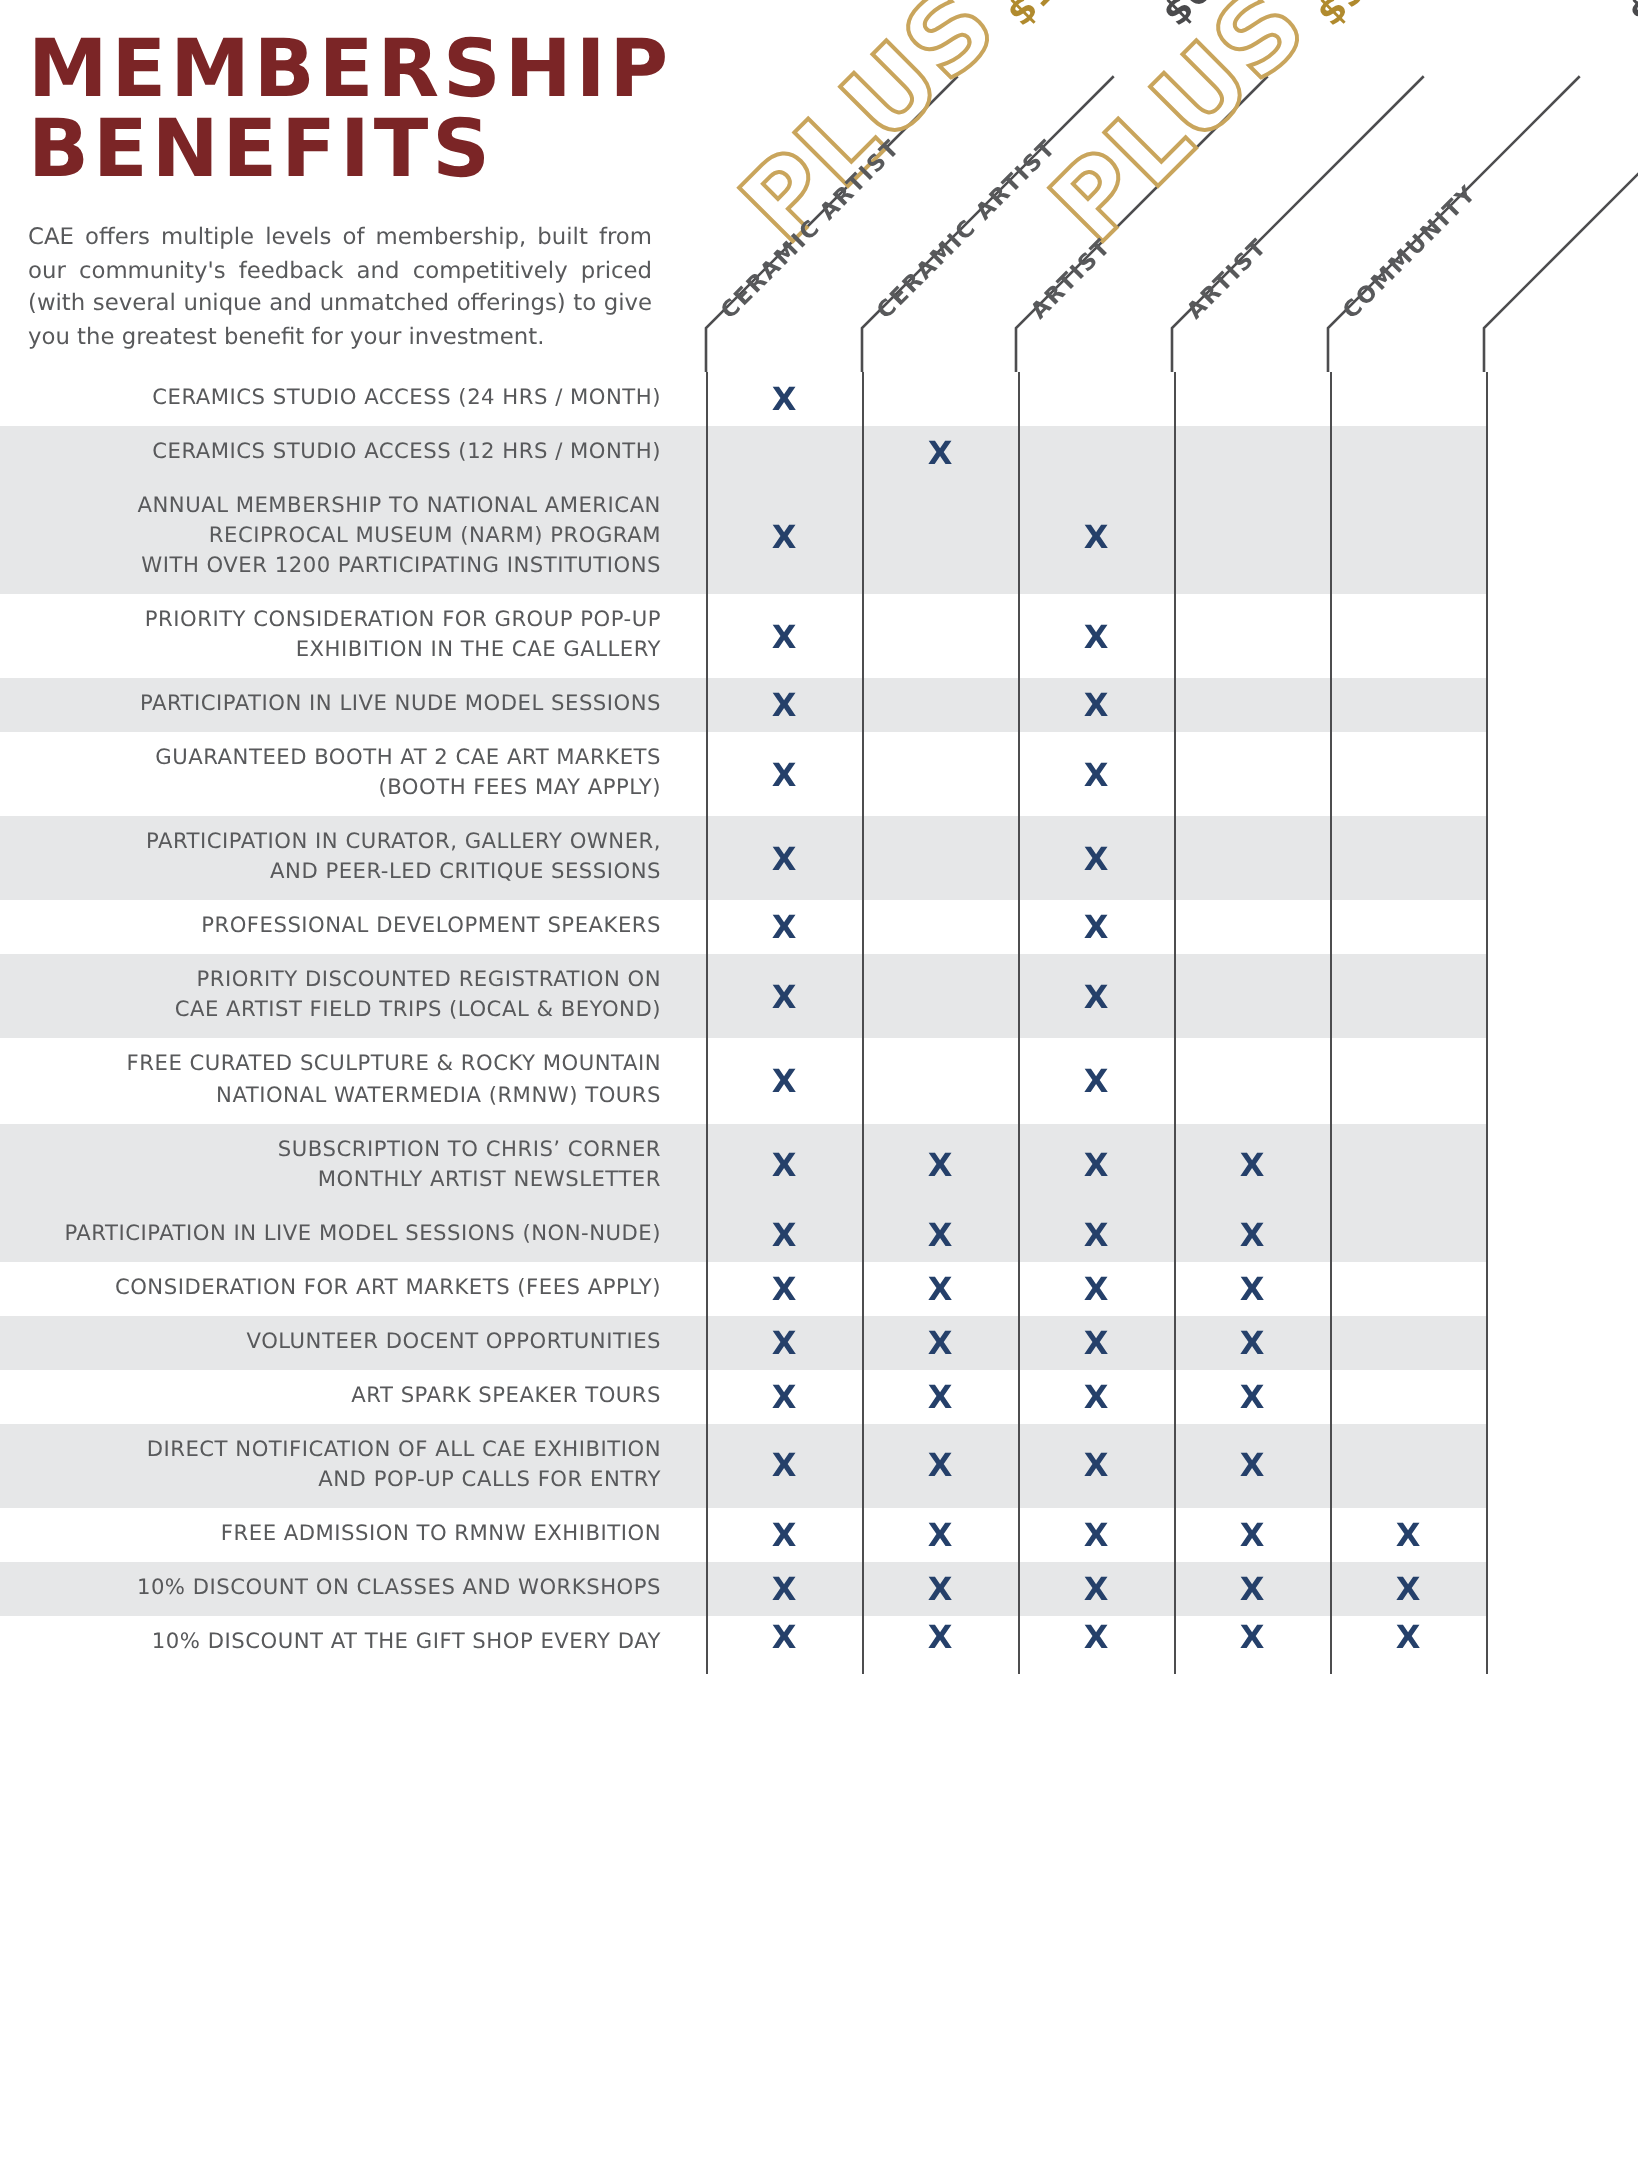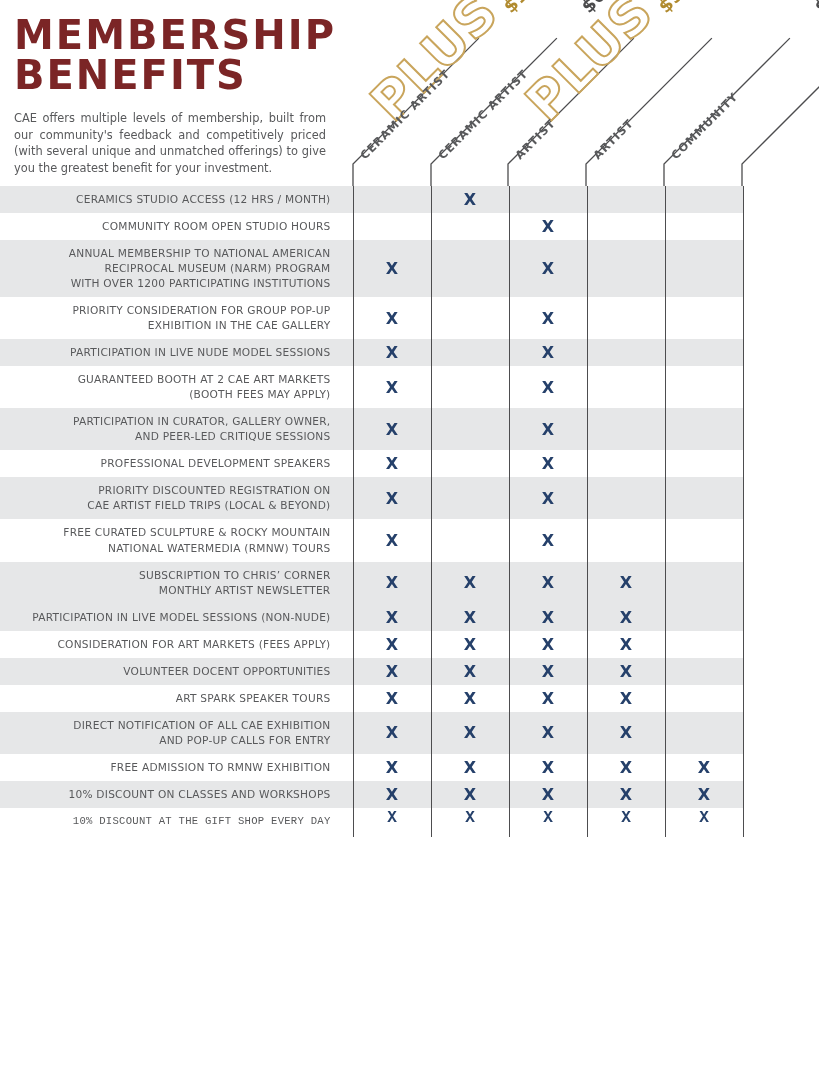--- a/index.html
+++ b/index.html
@@ -121,21 +121,21 @@
     border-left: 1.3px solid #4D4D4F;
     color: #25406A;
     font-family: "DejaVu Sans", sans-serif;
     font-size: 16px;
     font-weight: bold;
   }
   td.mark-cell.last { border-right: 1.3px solid #4D4D4F; }
   td.pad-cell { background: #ffffff !important; }
 
   
-  #benefits-table tr:last-child td { padding-bottom: 8px; font-family: Liberation Mono, monospace; }
+  #benefits-table tr:last-child td { padding-bottom: 8px; }
 </style>
 </head>
 <body>
 
 <div id="page">
 
   <div id="title-block">
     <div id="page-title">MEMBERSHIP
 BENEFITS</div>
     <div id="intro-text">CAE offers multiple levels of membership, built from our community's feedback and competitively priced (with several unique and unmatched offerings) to give you the greatest benefit for your investment.</div>
@@ -169,34 +169,34 @@
     <colgroup>
       <col class="c-label">
       <col class="c-mark">
         <col class="c-mark">
         <col class="c-mark">
         <col class="c-mark">
         <col class="c-mark">
       <col class="c-pad">
     </colgroup>
     <tbody id="table-body">
+        <tr class="odd">
+          <td class="label-cell">CERAMICS STUDIO ACCESS (24 HRS / MONTH)</td>
+          <td class="mark-cell">X</td>
+          <td class="mark-cell"></td>
+          <td class="mark-cell"></td>
+          <td class="mark-cell"></td>
+          <td class="mark-cell last"></td>
+          <td class="pad-cell"></td>
+        </tr>
         <tr class="even">
           <td class="label-cell">CERAMICS STUDIO ACCESS (12 HRS / MONTH)</td>
           <td class="mark-cell"></td>
           <td class="mark-cell">X</td>
           <td class="mark-cell"></td>
-          <td class="mark-cell"></td>
-          <td class="mark-cell last"></td>
-          <td class="pad-cell"></td>
-        </tr>
-        <tr class="odd">
-          <td class="label-cell">COMMUNITY ROOM OPEN STUDIO HOURS</td>
-          <td class="mark-cell"></td>
-          <td class="mark-cell"></td>
-          <td class="mark-cell">X</td>
           <td class="mark-cell"></td>
           <td class="mark-cell last"></td>
           <td class="pad-cell"></td>
         </tr>
         <tr class="even">
           <td class="label-cell">ANNUAL MEMBERSHIP TO NATIONAL AMERICAN
 RECIPROCAL MUSEUM (NARM) PROGRAM
 WITH OVER 1200 PARTICIPATING INSTITUTIONS</td>
           <td class="mark-cell">X</td>
           <td class="mark-cell"></td>

